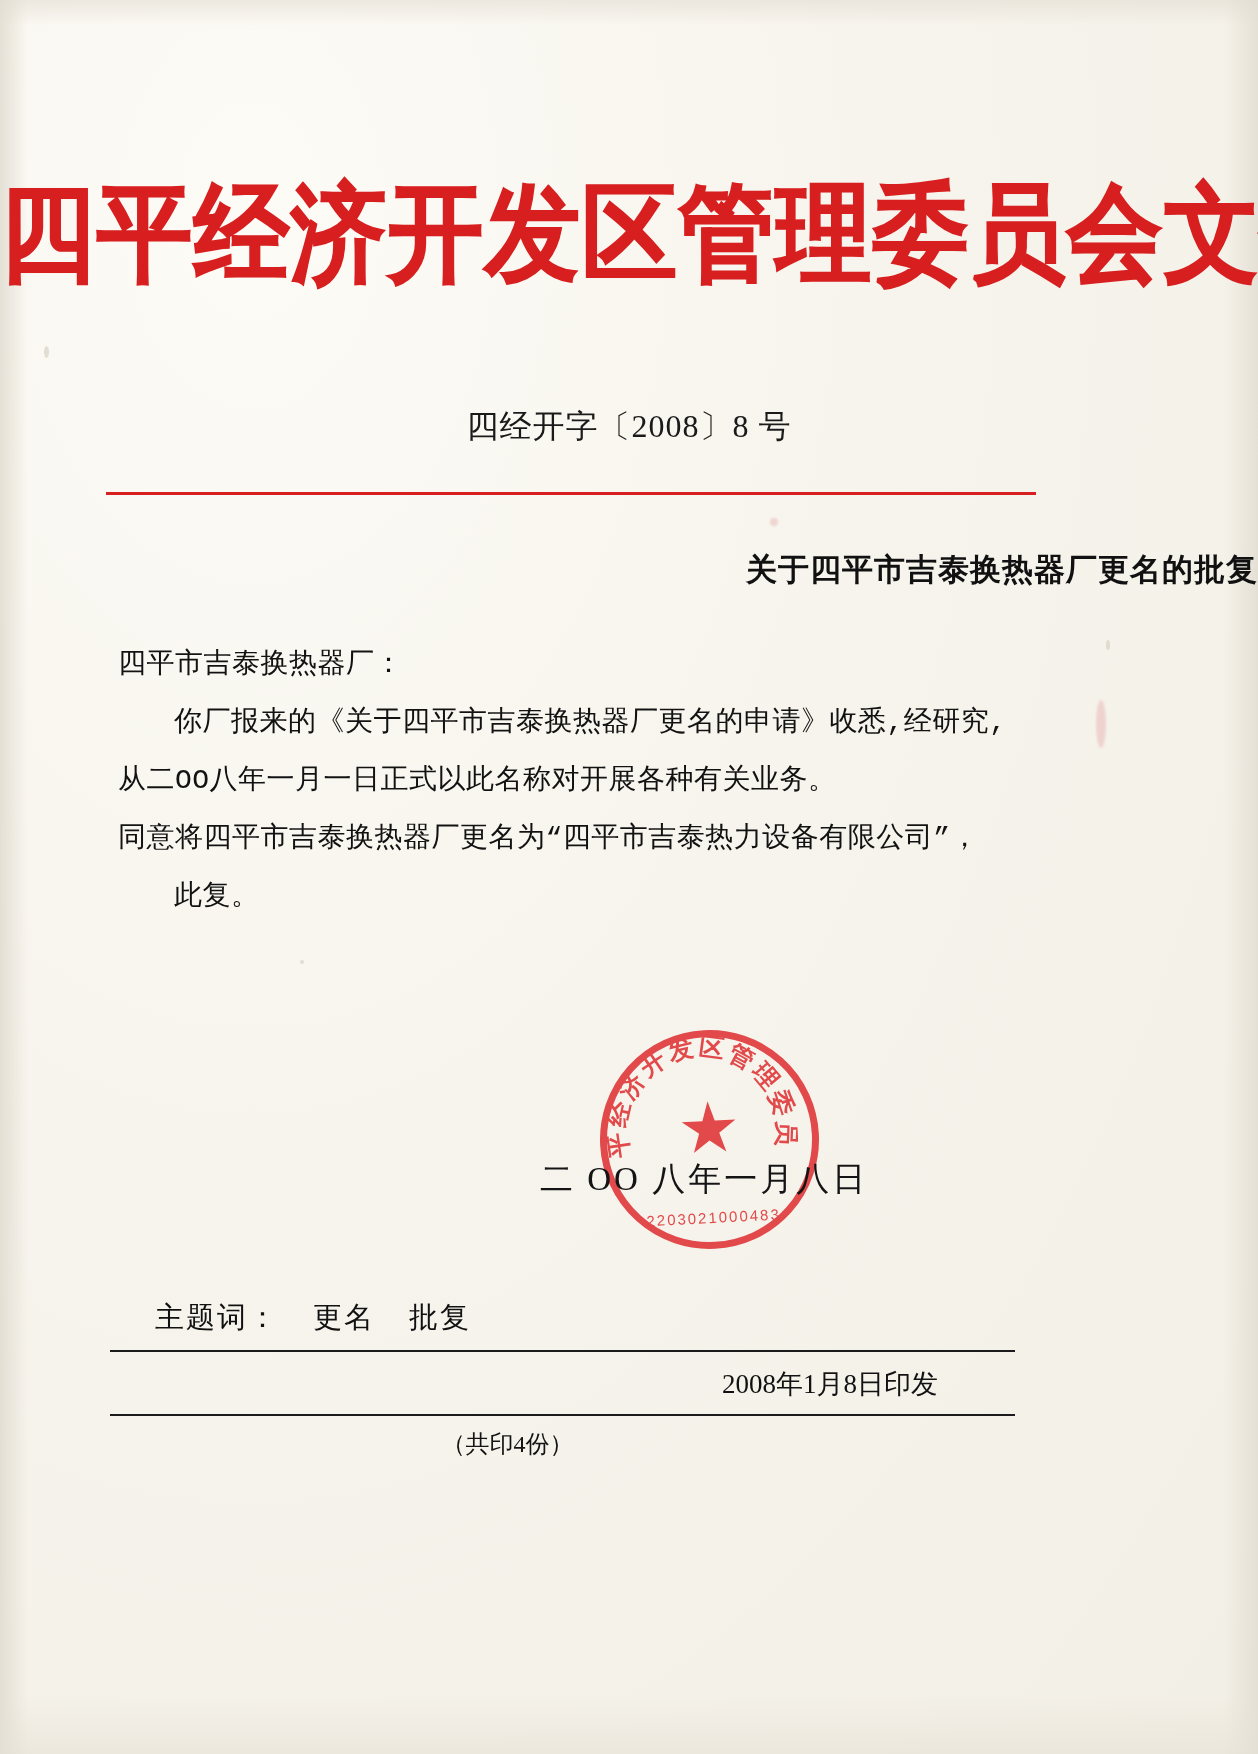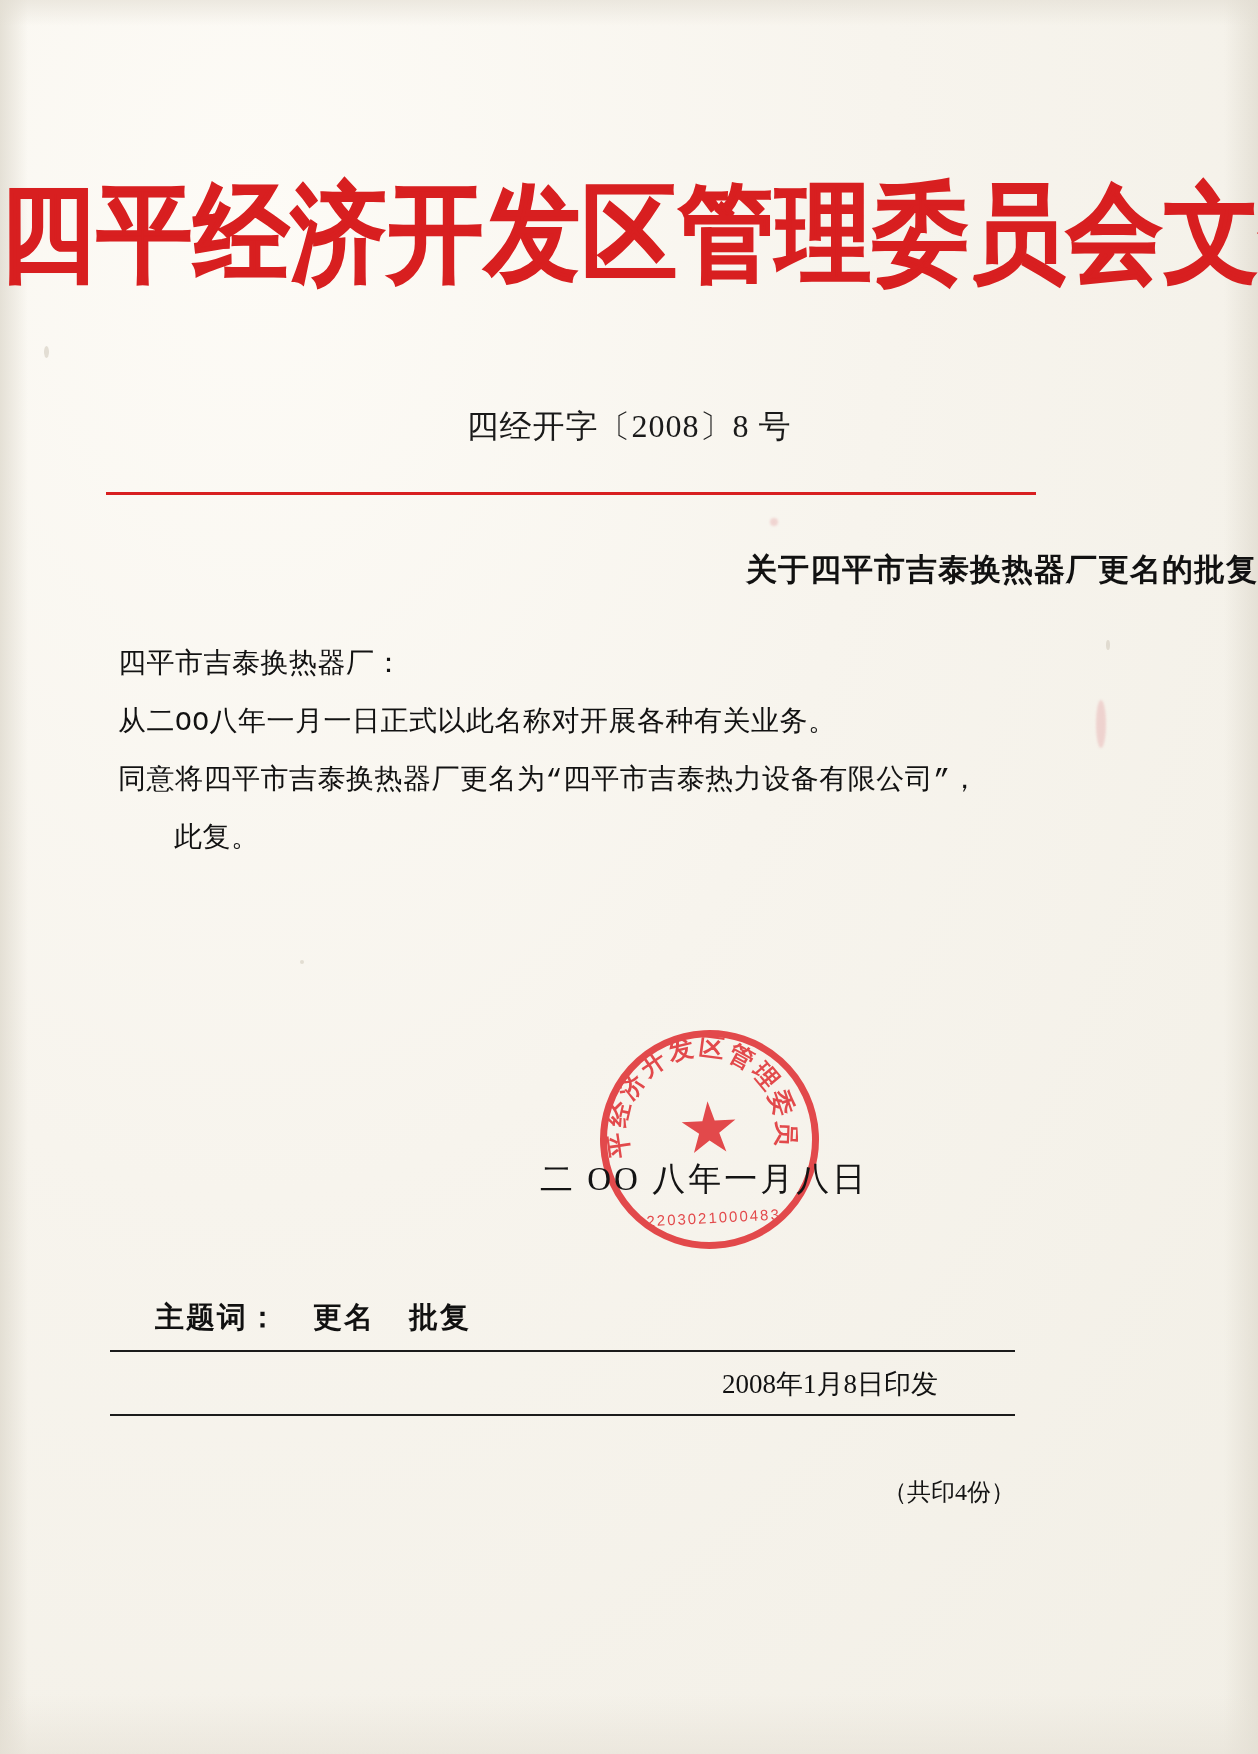--- a/index.html
+++ b/index.html
@@ -186,21 +186,21 @@
     color: #141414;
     letter-spacing: 3px;
   }
 
   
   .keywords {
     position: absolute;
     top: 1298px;
     left: 155px;
     font-family: "Liberation Sans", sans-serif;
-    font-weight: bold;
+    font-weight: normal;
     font-size: 29px;
     color: #111;
     letter-spacing: 2px;
   }
   .keywords .kw {
     margin-left: 34px;
   }
   .rule1 {
     position: absolute;
     top: 1350px;
@@ -229,24 +229,23 @@
     top: 1366px;
     left: 722px;
     font-size: 27px;
     color: #121212;
   }
   .copies {
     position: absolute;
     top: 1428px;
     left: 0;
     width: 1015px;
-    text-align: right;
+    text-align: center;
     font-size: 24px;
     color: #141414;
-    margin-top: 48px;
   }
 
   
   .smudge {
     position: absolute;
     background: #e8b4b4;
     opacity: .5;
     border-radius: 50%;
     filter: blur(1px);
   }
@@ -272,20 +271,21 @@
     <div class="masthead">四平经济开发区管理委员会文件</div>
 
     <div class="docnum">四经开字〔2008〕8 号</div>
 
     <div class="red-rule"></div>
 
     <div class="title">关于四平市吉泰换热器厂更名的批复</div>
 
     <div class="body-block">
       <p>四平市吉泰换热器厂：</p>
+      <p class="indent">你厂报来的《关于四平市吉泰换热器厂更名的申请》收悉,经研究,</p>
       <p>从二OO八年一月一日正式以此名称对开展各种有关业务。</p>
       <p>同意将四平市吉泰换热器厂更名为“四平市吉泰热力设备有限公司”，</p>
       <p class="indent">此复。</p>
     </div>
 
     <div class="seal">
       <div class="arc-text">
         <svg viewBox="0 0 191 191" width="191" height="191" aria-hidden="true">
           <defs>
             <path id="sealArc" d="M 20,103 A 76,76 0 1 1 171,103" fill="none"></path>

